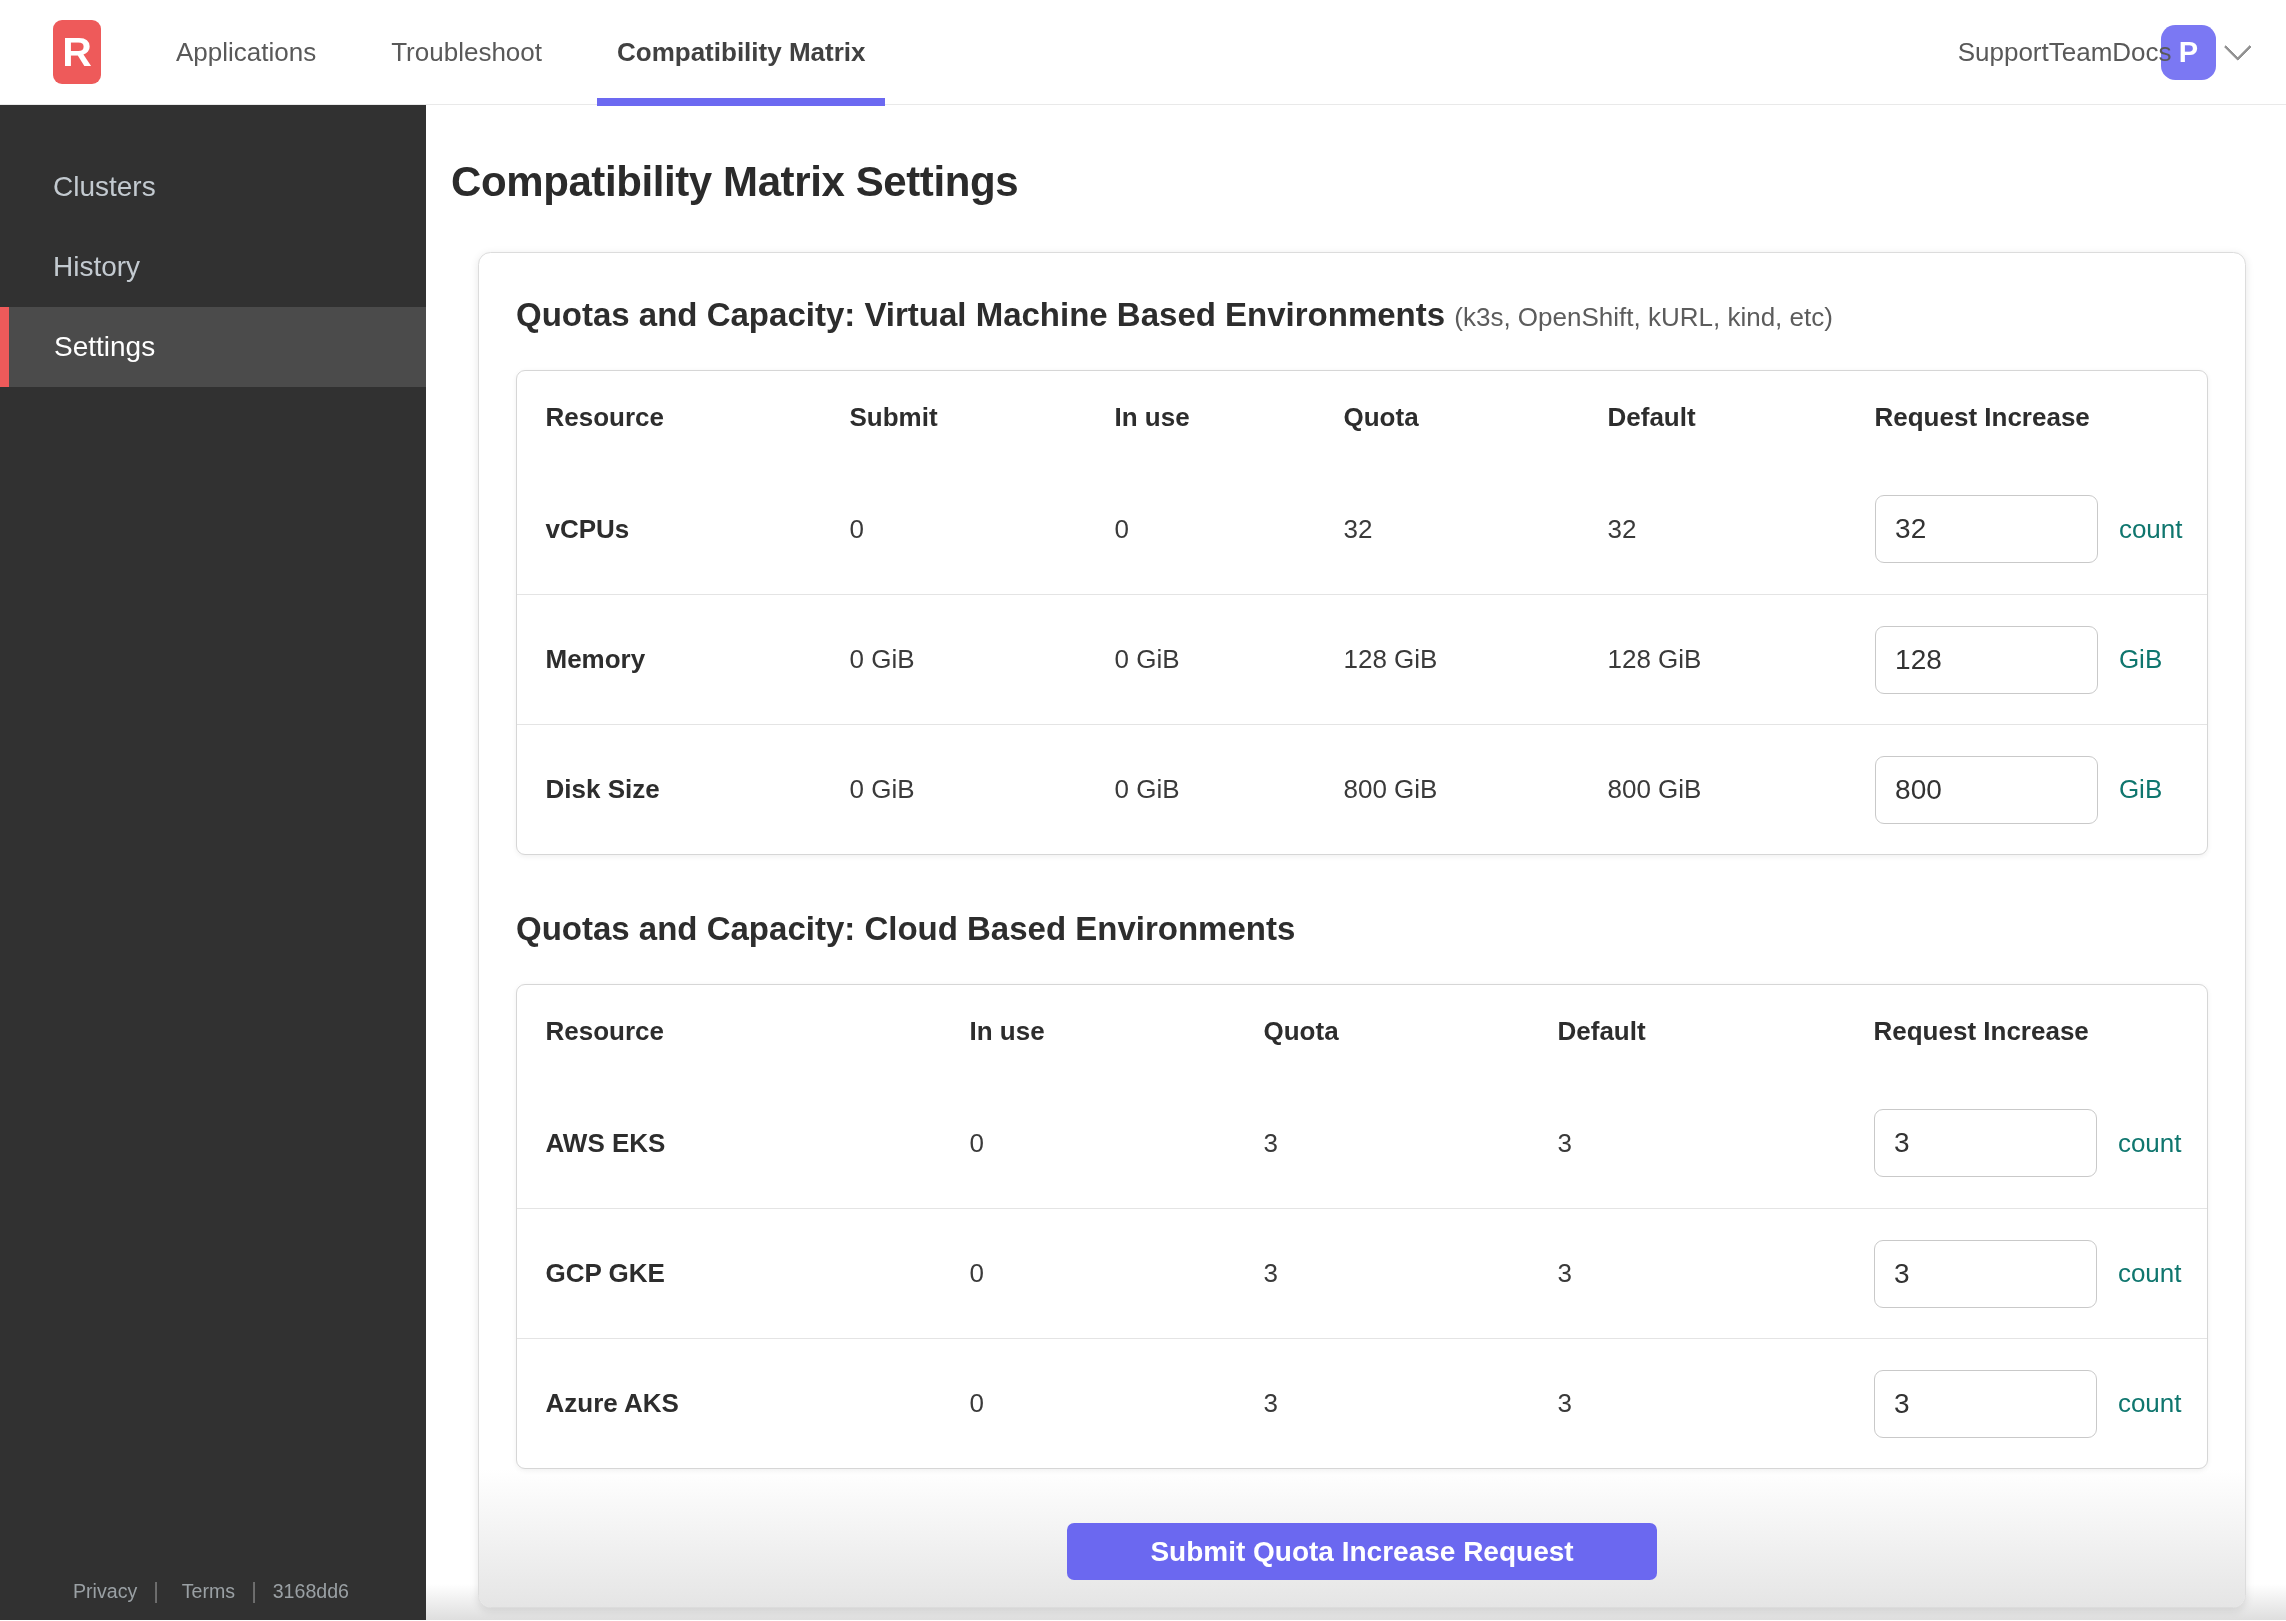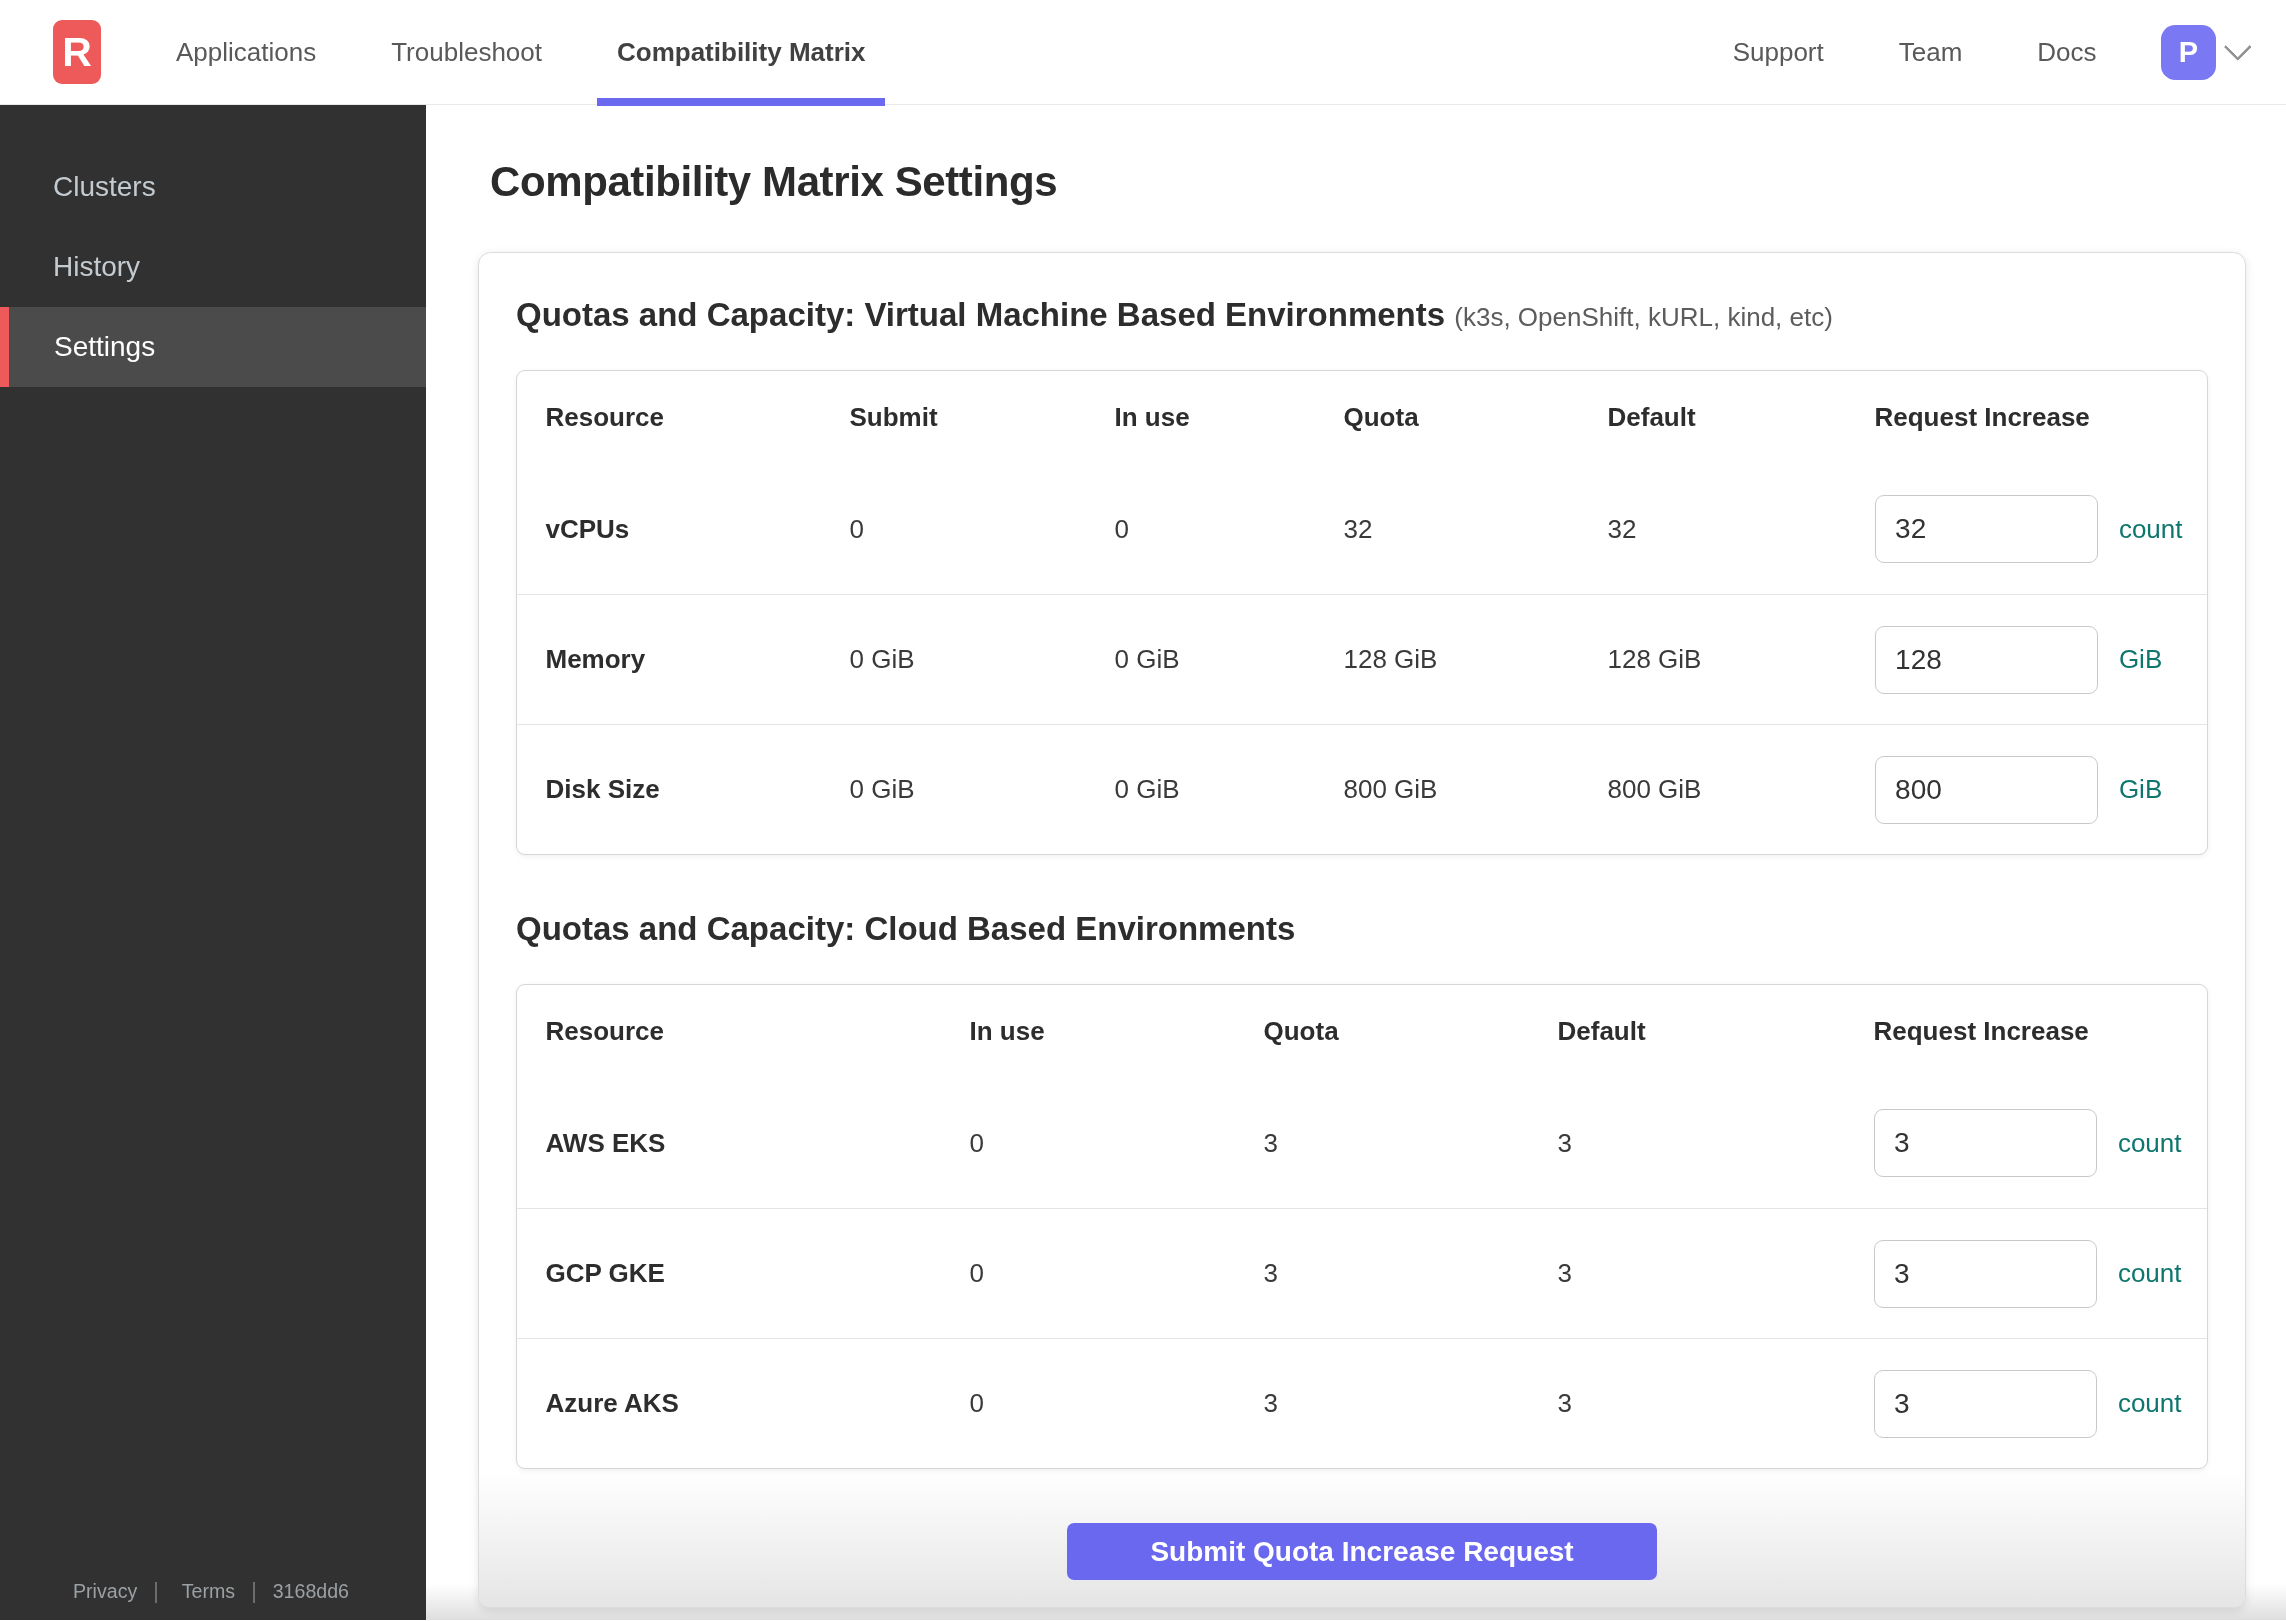--- a/index.html
+++ b/index.html
@@ -24,21 +24,21 @@
   .nav-item {
     display:flex; align-items:center; font-size:26px; color:#595959;
     position:relative; cursor:pointer; white-space:nowrap;
   }
   .nav-item.active { color:#414141; font-weight:bold; }
   .nav-item.active::after {
     content:""; position:absolute; left:-19.6px; right:-19.6px; bottom:-1.8px;
     height:8px; background:#6c69f1;
   }
   .hspacer { flex:1; }
-  .nav-right { display:flex; gap:75px; align-items:center; margin-right:39px; }
+  .nav-right { display:flex; align-items:center; margin-right:39px; }
   .avatar-group { display:flex; align-items:center; gap:12.5px; margin-left:-10.7px; cursor:pointer; }
   .avatar {
     width:55px; height:55px; border-radius:14.3px; background:#7b78f3; color:#fff;
     font-size:29px; font-weight:bold; display:flex; align-items:center; justify-content:center;
   }
   .chevron {
     width:19.6px; height:19.6px; border-right:3.6px solid #929292; border-bottom:3.6px solid #929292;
     transform:rotate(45deg) translate(-3.6px,-3.6px); border-radius:1.8px;
   }
 
@@ -61,21 +61,21 @@
   }
   .side-footer .flink { cursor:pointer;margin-left:7px; }
   .side-footer .sep { color:#757575; font-size:21.4px; }
 
   
   .main {
     flex:1; position:relative; overflow:hidden;
     background:linear-gradient(to bottom, #ffffff 0%, #ffffff 1479px, #dedede 1515px);
   }
   .page-title {
-    margin:53px 0 0 64px; font-size:42px; font-weight:bold; color:#2b2b2b;
+    margin:53px 0 0 25px; font-size:42px; font-weight:bold; color:#2b2b2b;
     letter-spacing:-0.4px;
   }
   .card {
     margin:46px 41px 0 52px; height:1356px; background:#fff;
     border:1.8px solid #dcdcdc; border-radius:12.5px;
     box-shadow:0 2.7px 9px rgba(0,0,0,0.10);
     position:relative; overflow:hidden;
   }
   .card::after {
     content:""; position:absolute; left:0; right:0; bottom:0; height:138px;

